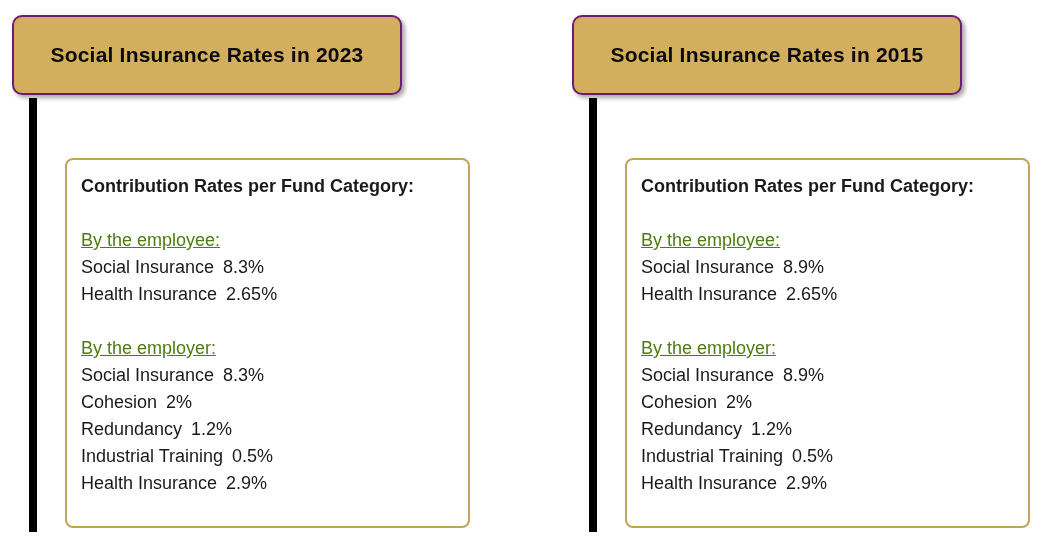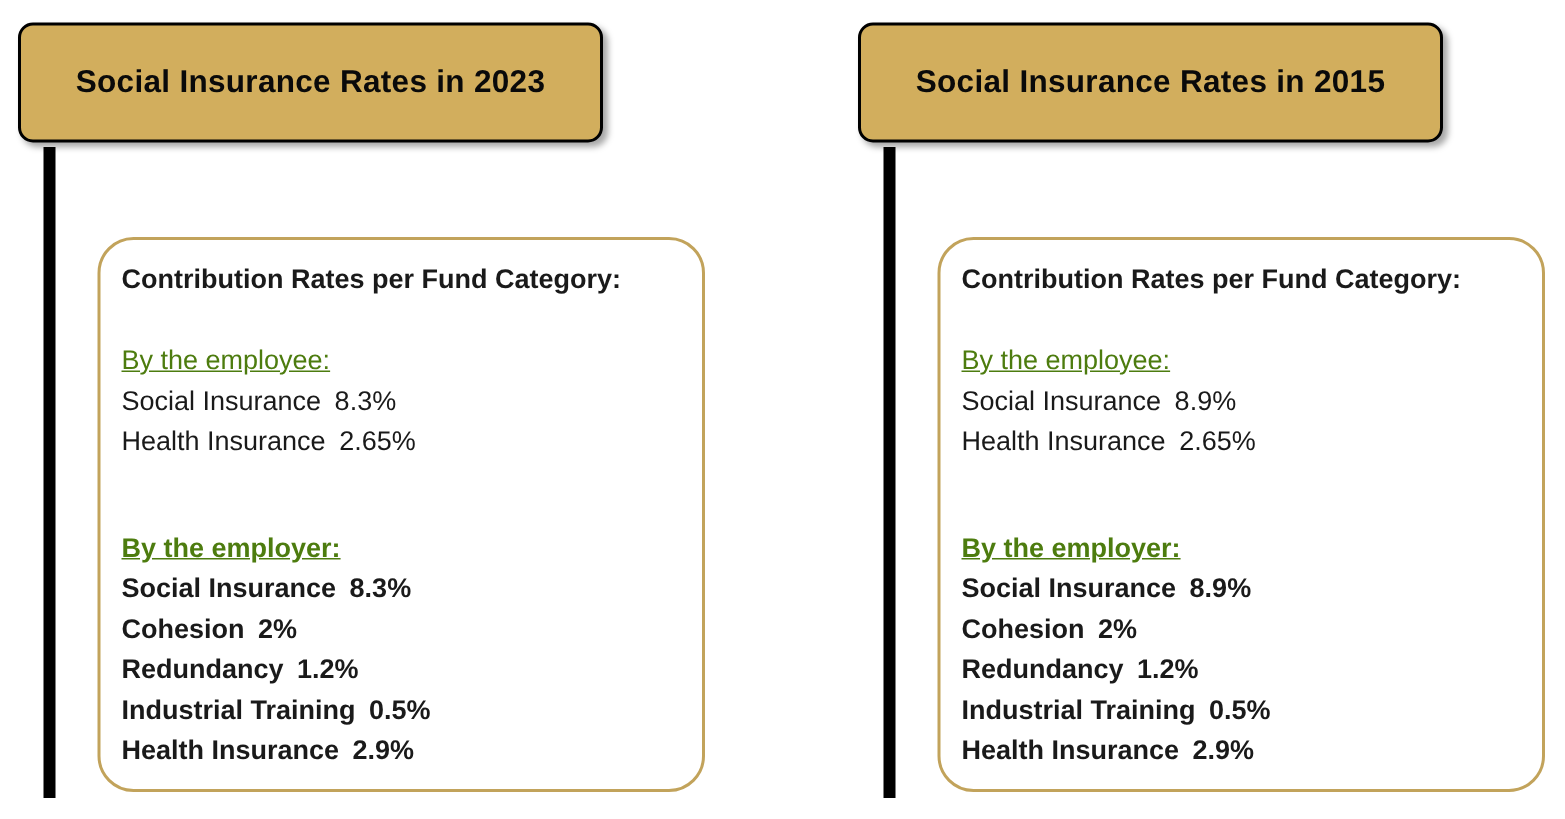--- a/index.html
+++ b/index.html
@@ -10,48 +10,48 @@
     position: relative; overflow: hidden;
   }
   .panel { position: absolute; top: 0; width: 483px; height: 546px; }
   .panel.left  { left: 0; }
   .panel.right { left: 560px; }
 
   .header-box {
     position: absolute; left: 12px; top: 15px;
     width: 390px; height: 80px; box-sizing: border-box;
     background: #D2AE5D;
-    border: 2px solid #000000;
+    border: 2px solid #701a75;
     border-radius: 10px;
     box-shadow: 3px 3px 4px rgba(0,0,0,0.35);
     display: flex; align-items: center; justify-content: center;
   }
   .header-title {
     font-size: 21px; font-weight: bold; color: #0a0a0a;
     letter-spacing: 0.2px; white-space: nowrap;
   }
 
   .vline {
     position: absolute; left: 29px; top: 98px;
     width: 8px; height: 434px; background: #000000;
   }
 
   .content-box {
     position: absolute; left: 65px; top: 158px;
     width: 405px; height: 370px; box-sizing: border-box;
     background: #ffffff;
     border: 2px solid #C2A35B;
-    border-radius: 24px;
+    border-radius: 8px;
     padding: 13px 8px 0 14px;
   }
   .content-title {
     font-size: 18px; font-weight: bold; color: #1a1a1a;
     line-height: 27px; margin-bottom: 27px; white-space: nowrap;
   }
-  .group + .group { margin-top: 44px; font-weight: bold; }
+  .group + .group { margin-top: 27px; }
   .group-heading {
     font-size: 18px; color: #4d7c0f; line-height: 27px;
     text-decoration: underline; white-space: nowrap;
   }
   .rate-line { font-size: 18px; color: #1a1a1a; line-height: 27px; white-space: nowrap; }
   .rate-value { margin-left: 9px; text-align: center; }
 </style>
 </head>
 <body>
 

